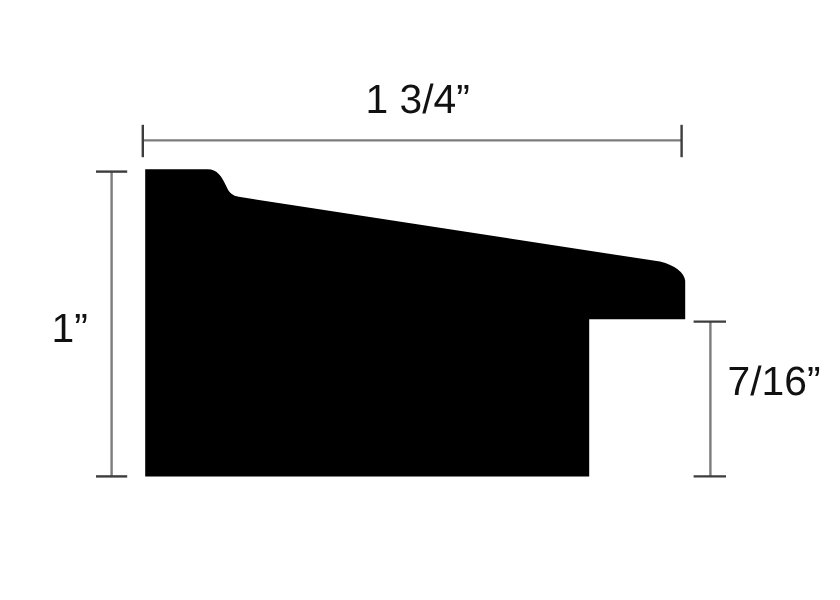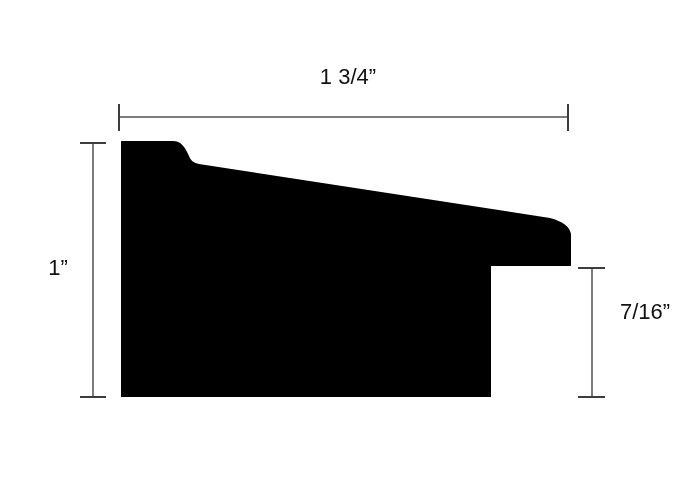--- a/index.html
+++ b/index.html
@@ -16,21 +16,21 @@
   }
   .diagram-svg {
     position: absolute;
     left: 0;
     top: 0;
     width: 700px;
     height: 500px;
   }
   .dim-label {
     position: absolute;
-    font-size: 22px;
+    font-size: 34px;
     line-height: 1;
     color: #111111;
     text-align: center;
     white-space: nowrap;
   }
   .dim-label.width-label  { left: 238px; top: 66px;  width: 220px; }
   .dim-label.height-label { left: 13px;  top: 257px; width: 90px;  }
   .dim-label.rabbet-label { left: 585px; top: 301px; width: 120px; }
 </style>
 </head>

